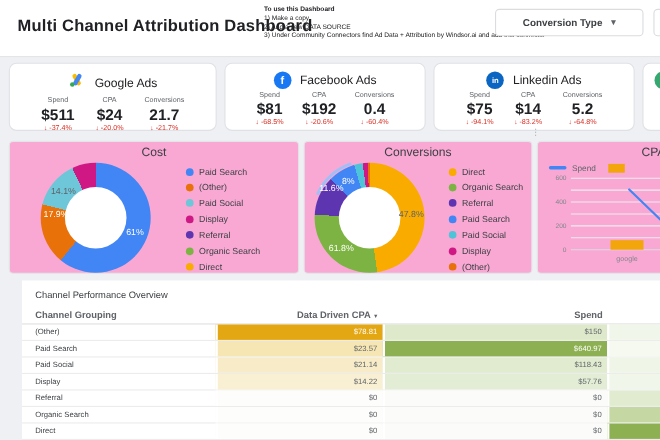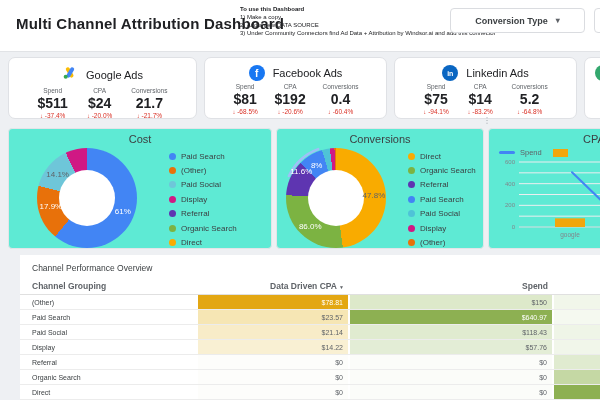--- a/index.html
+++ b/index.html
@@ -24,21 +24,21 @@
   .brand { width:16px; height:16px; border-radius:50%; display:flex; align-items:center; justify-content:center; color:#fff; font-size:10px; font-weight:bold; }
   .metrics { display:flex; justify-content:space-around; padding:0 19px; margin-top:2px; }
   .metric { text-align:center; }
   .m-label { font-size:6.5px; color:#5f6368; }
   .m-value { font-size:14px; font-weight:600; color:#202124; margin-top:1px; }
   .m-delta { font-size:6.5px; color:#d93025; margin-top:1px; }
   .m-delta .arr { font-size:6px; }
   .drag-handle { position:absolute; left:483px; top:116px; font-size:8px; color:#9aa0a6; letter-spacing:-1px; }
 
   
-  .panel { position:absolute; top:128px; height:121px; background:#5eead4; border:1px solid #e3e5e8; border-radius:4px; }
+  .panel { position:absolute; top:128px; height:121px; background:#f9a8d4; border:1px solid #e3e5e8; border-radius:4px; }
   .panel-cost { left:8px; width:264px; }
   .panel-conv { left:276px; width:208px; }
   .panel-cpa  { left:488px; width:120px; overflow:hidden; }
   .chart-title { position:absolute; top:4px; left:0; width:100%; text-align:center; font-size:11px; color:#3c4043; }
   .donut { position:absolute; width:100px; height:100px; border-radius:50%; }
   .donut-cost { left:28px; top:19px; }
   .donut-conv { left:9px;  top:19px; }
   .hole { position:absolute; left:22%; top:22%; width:56%; height:56%; background:#fff; border-radius:50%; }
   .slice-label { position:absolute; transform:translate(-50%,-50%); font-size:8px; }
   .hl-arc { position:absolute; left:-3px; top:-3px; width:106px; height:106px; pointer-events:none; }
@@ -181,21 +181,21 @@
     </div>
   </div>
 
   <div class="drag-handle">⋮</div>
 
   <div class="panel panel-cost">
     <div class="chart-title">Cost</div>
     <div class="donut donut-cost" id="donut-0" style="background: conic-gradient(rgb(66, 133, 244) 0%, rgb(66, 133, 244) 61%, rgb(232, 113, 10) 61%, rgb(232, 113, 10) 78.9%, rgb(110, 198, 217) 78.9%, rgb(110, 198, 217) 93%, rgb(208, 24, 132) 93%, rgb(208, 24, 132) 100%);">
         <div class="hole"></div>
         <span class="slice-label" style="left: 85.7535px; top: 62.872px; color: rgb(255, 255, 255);">61%</span>
-        <span class="slice-label" style="left: 13.8969px; top: 58px; color: rgb(255, 255, 255);">17.9%</span>
+        <span class="slice-label" style="left: 13.8969px; top: 47px; color: rgb(255, 255, 255);">17.9%</span>
         <span class="slice-label" style="left: 20.6445px; top: 25.87px; color: rgb(95, 99, 104);">14.1%</span>
       </div>
     <div class="legend legend-cost" id="legend-0">
         <div class="legend-item">
           <span class="dot" style="background: rgb(66, 133, 244);"></span>
           <span class="legend-label">Paid Search</span>
         </div>
         <div class="legend-item">
           <span class="dot" style="background: rgb(232, 113, 10);"></span>
           <span class="legend-label">(Other)</span>
@@ -224,21 +224,21 @@
   </div>
 
   <div class="panel panel-conv">
     <div class="chart-title">Conversions</div>
     <div class="donut donut-conv" id="donut-1" style="background: conic-gradient(rgb(249, 171, 0) 0%, rgb(249, 171, 0) 47.8%, rgb(124, 179, 66) 47.8%, rgb(124, 179, 66) 75.9%, rgb(94, 53, 177) 75.9%, rgb(94, 53, 177) 87.5%, rgb(66, 133, 244) 87.5%, rgb(66, 133, 244) 95.5%, rgb(79, 195, 215) 95.5%, rgb(79, 195, 215) 98%, rgb(208, 24, 132) 98%, rgb(208, 24, 132) 99.5%, rgb(232, 113, 10) 99.5%, rgb(232, 113, 10) 100%);">
       <svg class="hl-arc" viewBox="0 0 106 106">
         <path d="M 5.9 31 A 52 52 0 0 1 35.2 4.1" fill="none" stroke="#9fc0f7" stroke-width="2.6" stroke-linecap="round"></path>
       </svg>
     <div class="hole"></div>
         <span class="slice-label" style="left: 87.9093px; top: 47.3757px; color: rgb(95, 99, 104);">47.8%</span>
-        <span class="slice-label" style="left: 24.2494px; top: 77.9447px; color: rgb(255, 255, 255);">86.0%</span>
+        <span class="slice-label" style="left: 24.2494px; top: 77.9447px; color: rgb(255, 255, 255);">61.8%</span>
         <span class="slice-label" style="left: 15.3177px; top: 23px; color: rgb(255, 255, 255);">11.6%</span>
         <span class="slice-label" style="left: 30.6564px; top: 17.2918px; color: rgb(255, 255, 255);">8%</span>
       </div>
     <div class="legend legend-conv" id="legend-1">
         <div class="legend-item">
           <span class="dot" style="background: rgb(249, 171, 0);"></span>
           <span class="legend-label">Direct</span>
         </div>
         <div class="legend-item">
           <span class="dot" style="background: rgb(124, 179, 66);"></span>

